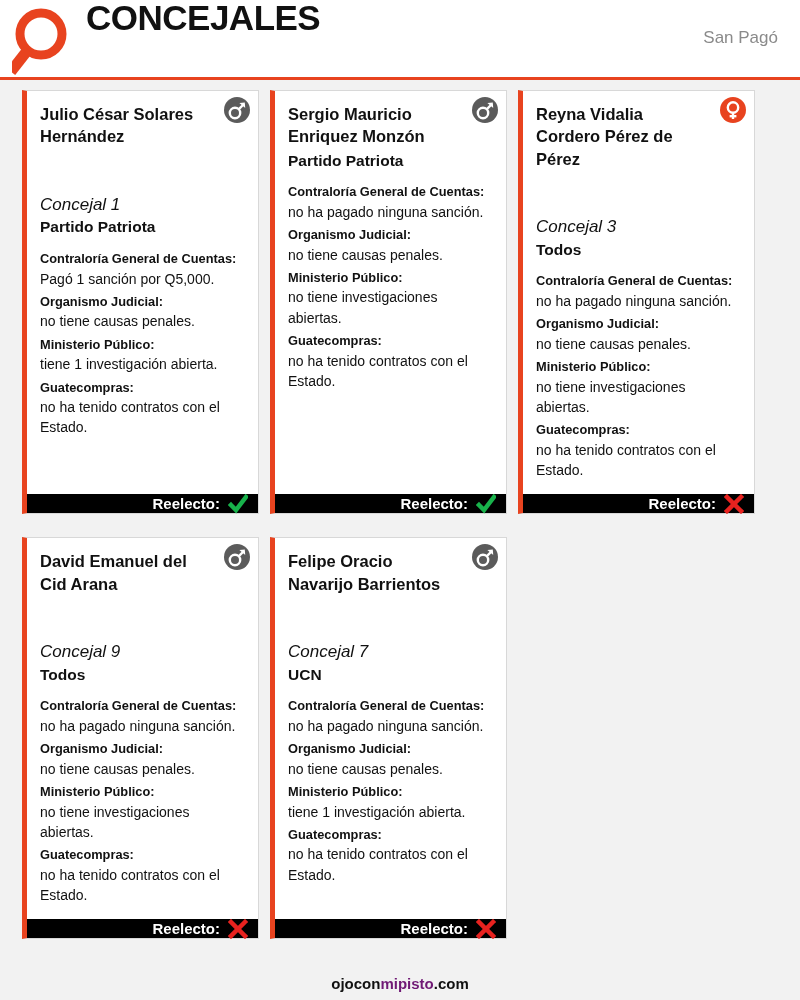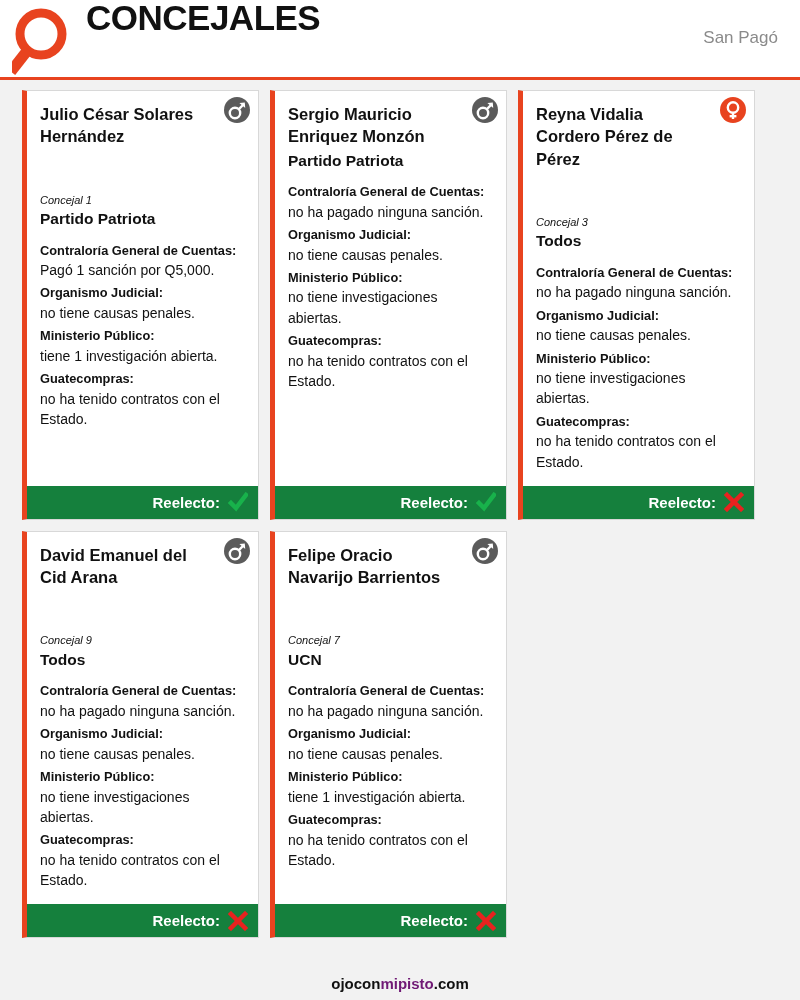--- a/index.html
+++ b/index.html
@@ -45,21 +45,21 @@
     top: 28px;
     font-size: 17px;
     color: #8a8a8a;
   }
 
   
   .grid {
     padding: 10px 14px 0 22px;
     display: flex;
     flex-wrap: wrap;
-    gap: 11px 11px;
+    gap: 23px 11px;
   }
   .card {
     width: 237px;
     background: #ffffff;
     border: 1px solid #d8d8d8;
     border-left: 5px solid #e8431f;
     display: flex;
     flex-direction: column;
     position: relative;
   }
@@ -73,21 +73,21 @@
     width: 26px; height: 26px;
   }
   .name {
     font-size: 16.5px;
     font-weight: bold;
     color: #111111;
     line-height: 1.35;
     margin: 0 40px 2px 0;
   }
   .role {
-    font-size: 11px;
+    font-size: 17px;
     font-style: italic;
     color: #111111;
     line-height: 1.4;
     margin-top: 45px;
   }
   .party {
     font-size: 15.5px;
     font-weight: bold;
     color: #111111;
     line-height: 1.4;
@@ -100,22 +100,22 @@
     color: #111111;
     line-height: 1.45;
   }
   .field-value {
     font-size: 14px;
     color: #111111;
     line-height: 1.45;
     margin-bottom: 4px;
   }
   .card-footer {
-    background: #15803d;
-    height: 33px;
+    background: #000000;
+    height: 19px;
     display: flex;
     align-items: center;
     justify-content: flex-end;
     padding-right: 10px;
     gap: 8px;
   }
   .footer-label {
     color: #ffffff;
     font-size: 15px;
     font-weight: bold;

